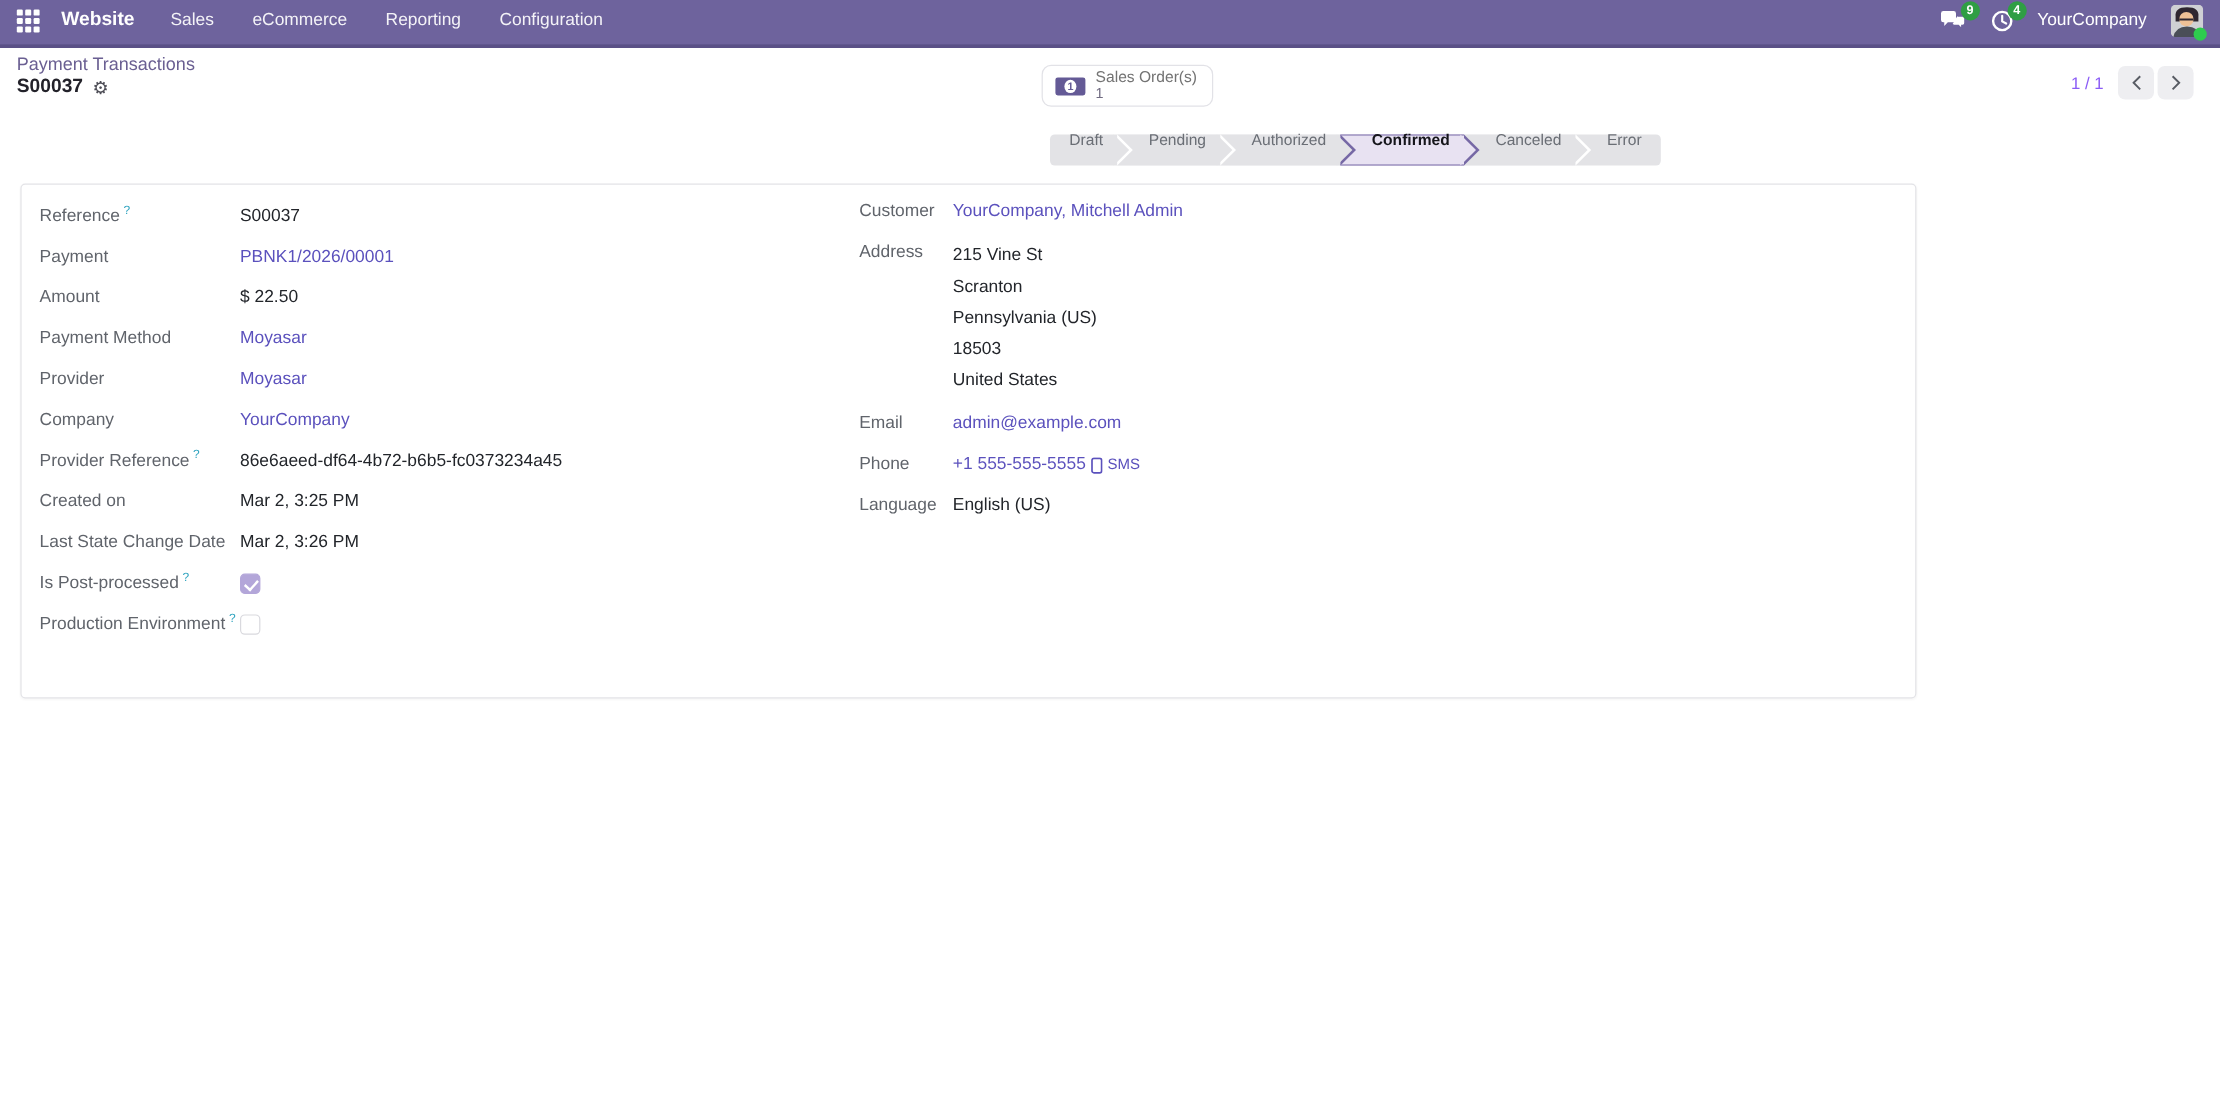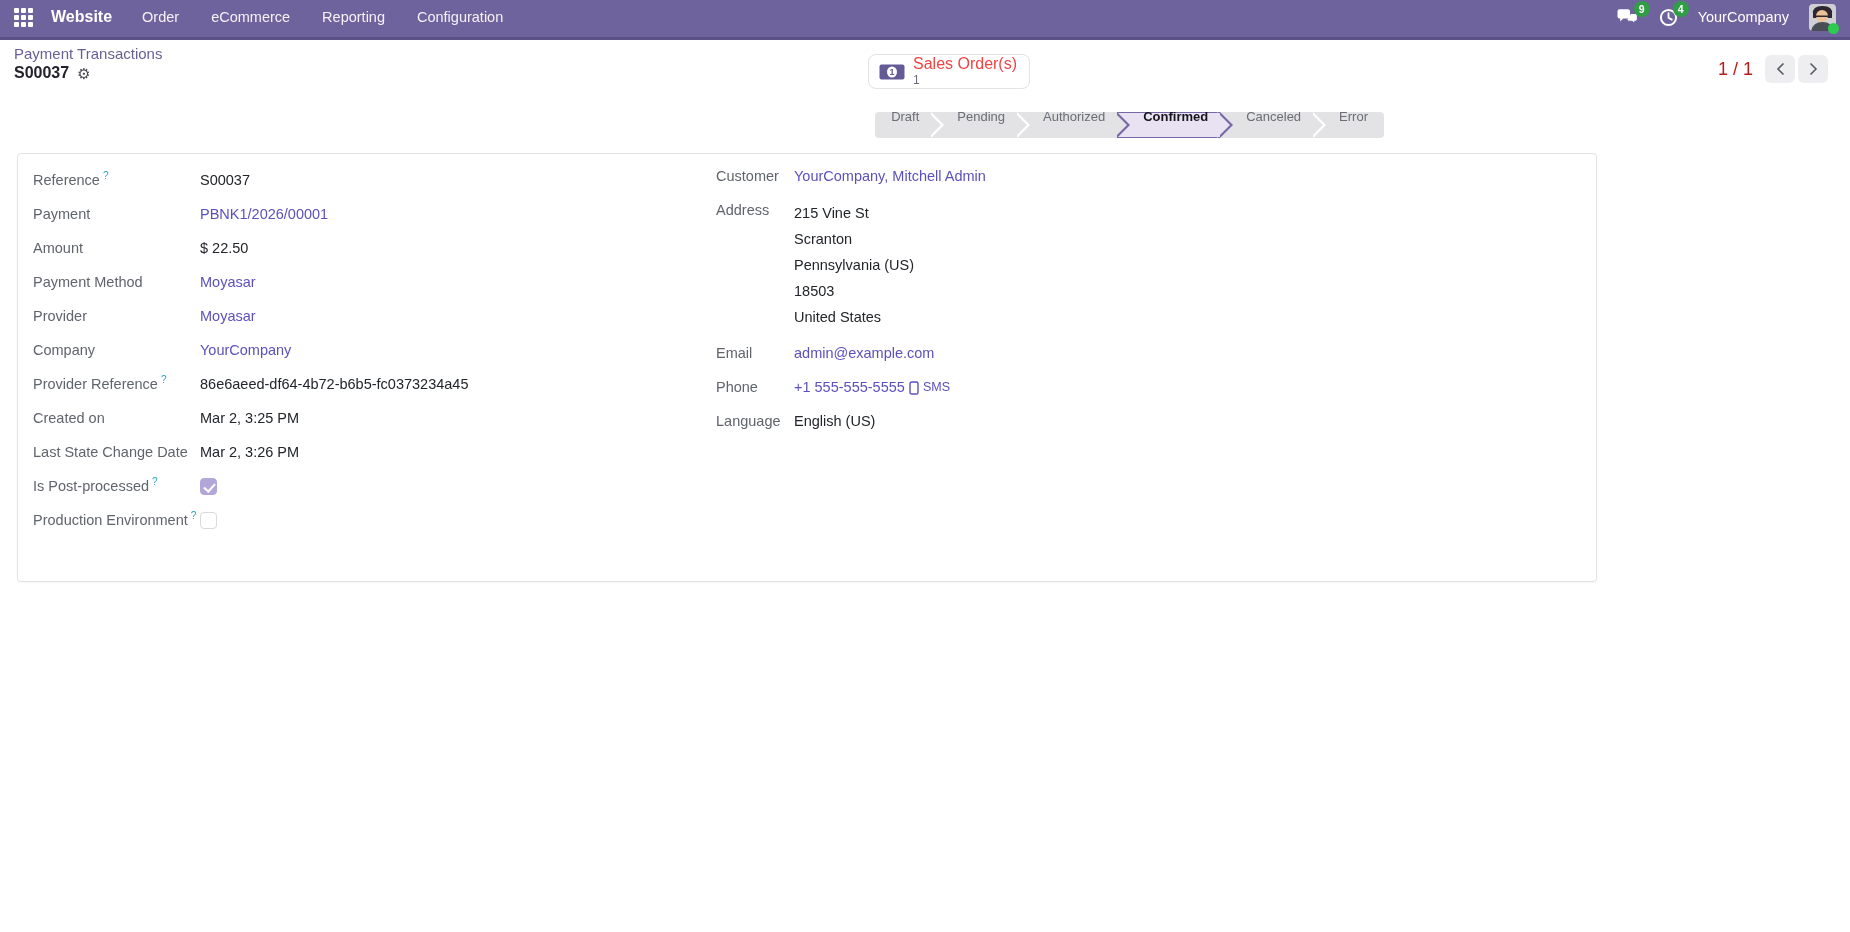--- a/index.html
+++ b/index.html
@@ -31,25 +31,25 @@
   .breadcrumb-block { position:absolute; left:14px; top:5px; }
   .breadcrumb-link { font-size:15px; color:#6a5f92; cursor:pointer; display:block; }
   .title-row { display:flex; align-items:center; gap:8px; margin-top:2px; }
   .record-title { font-size:16px; font-weight:700; color:#23222a; }
   .gear { font-size:15px; color:#4c4c55; cursor:pointer; line-height:1; }
 
   .smart-button { position:absolute; left:868px; top:14px; height:35px; min-width:118px;
                   background:#fff; border:1px solid #e2e2e7; border-radius:8px;
                   display:flex; align-items:center; gap:8px; padding:0 12px 0 10px; cursor:pointer; }
   .smart-button .sb-text { display:flex; flex-direction:column; line-height:1.15; }
-  .sb-label { font-size:16px; color:#ef4444; }
+  .sb-label { font-size:13px; color:#737373; }
   .sb-count { font-size:12px; color:#6f6a80; }
 
   .pager { position:absolute; right:22px; top:15px; display:flex; align-items:center; gap:12px; }
-  .pager-value { font-size:18px; color:#b91c1c; }
+  .pager-value { font-size:14px; color:#8b5cf6; }
   .pager-btns { display:flex; gap:3px; }
   .pager-btn { width:30px; height:28px; background:#eeeef1; border:none; border-radius:6px;
                display:flex; align-items:center; justify-content:center; cursor:pointer; }
 
   
   .statusbar { position:absolute; top:112px; right:466px; height:26px; display:flex; }
   .step { position:relative; height:26px; display:flex; align-items:center;
           background:#e3e3e6; color:#6a6e75; font-size:13px; padding:0 12px 17px 26px; cursor:pointer; }
   .step:first-child { border-radius:4px 0 0 4px; padding-left:16px; }
   .step:last-child  { border-radius:0 4px 4px 0; padding-right:16px; }
@@ -98,21 +98,21 @@
         <span></span>
         <span></span>
         <span></span>
         <span></span>
         <span></span>
         <span></span>
         <span></span>
         <span></span>
     </div>
     <div class="brand">Website</div>
-    <div class="menu-item">Order</div>
+    <div class="menu-item">Sales</div>
     <div class="menu-item">eCommerce</div>
     <div class="menu-item">Reporting</div>
     <div class="menu-item">Configuration</div>
 
     <div class="nav-right">
       <div class="icon-wrap">
         <svg width="23" height="19" viewBox="0 0 23 19">
           <path d="M1.5 3.2 Q1.5 1.2 3.5 1.2 L12 1.2 Q14 1.2 14 3.2 L14 8.6 Q14 10.6 12 10.6 L7.2 10.6 L4.2 13.6 L4.2 10.6 L3.5 10.6 Q1.5 10.6 1.5 8.6 Z" fill="#fff"></path>
           <path d="M15.2 5.4 L19.4 5.4 Q21.4 5.4 21.4 7.4 L21.4 11.2 Q21.4 13.2 19.4 13.2 L18.8 13.2 L18.8 16 L16 13.2 L12.6 13.2 Q11.4 13.2 11.2 12" fill="#fff" stroke="#6e639d" stroke-width="1.1"></path>
         </svg>

